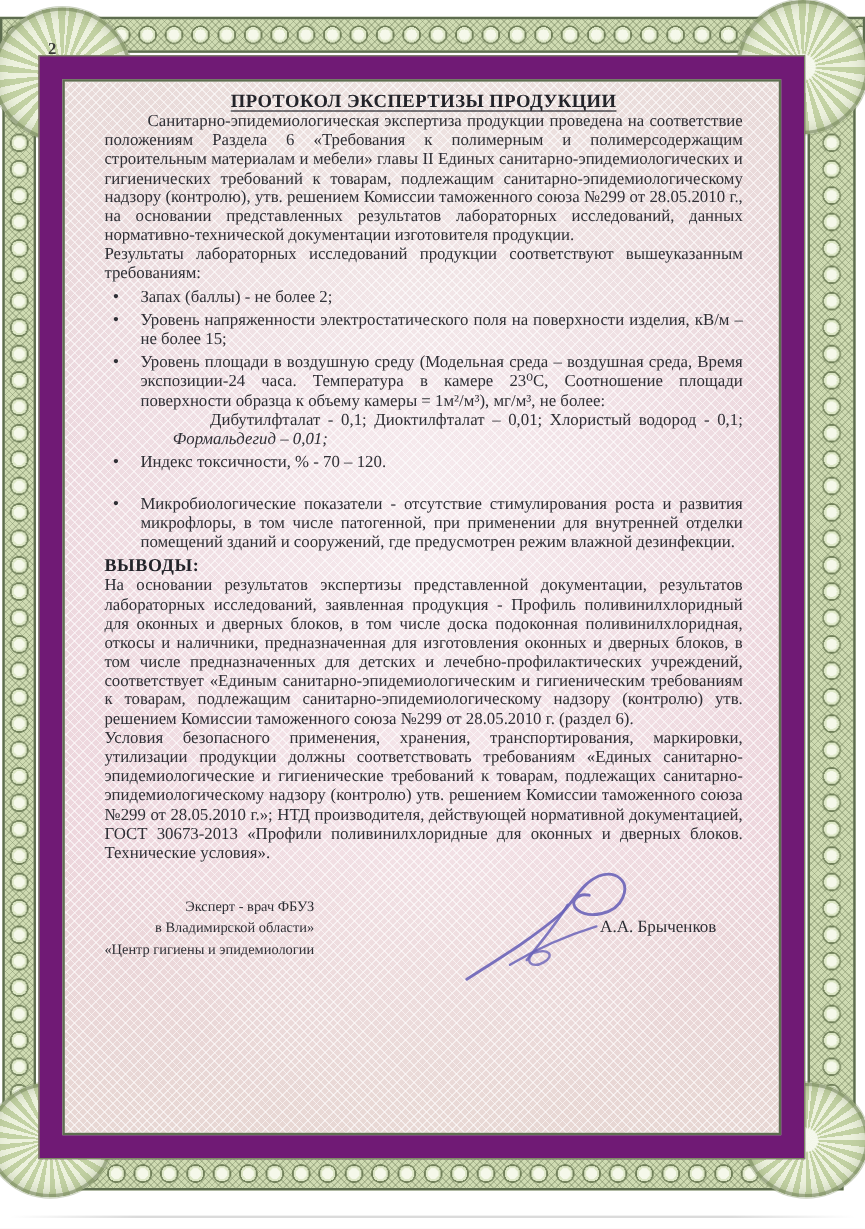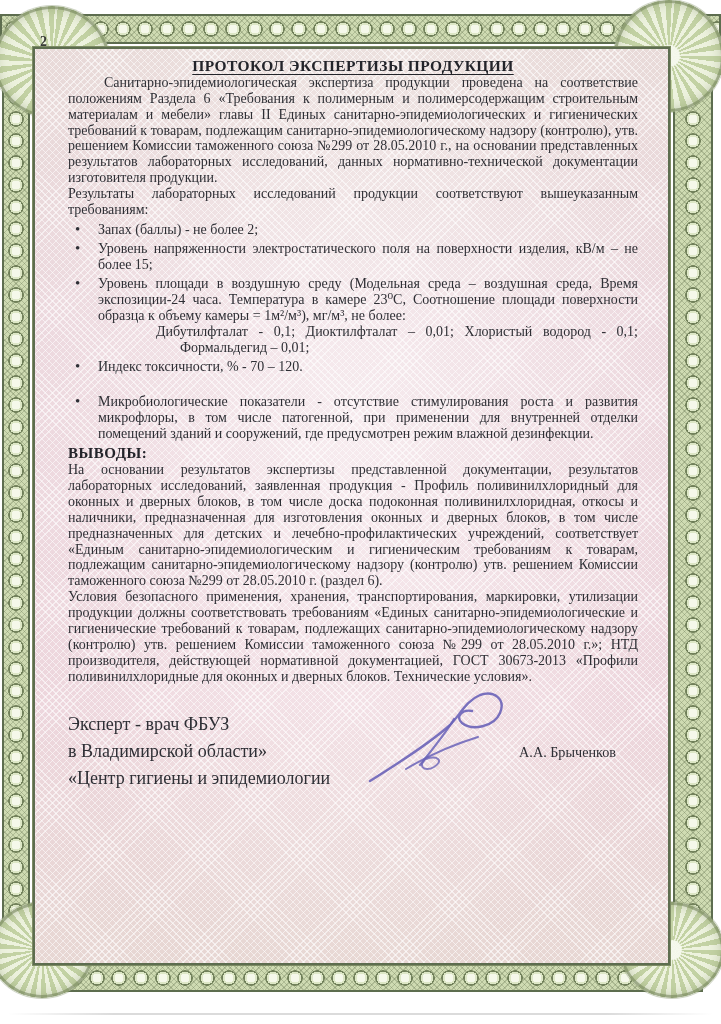--- a/index.html
+++ b/index.html
@@ -52,23 +52,23 @@
   .rosette.br{left:620px;top:902px;width:104px;height:96px;}
 
   .page-number{
     position:absolute;left:40px;top:34px;
     font-size:14px;font-weight:bold;color:#3a3c38;z-index:5;
   }
 
   
   .frame{
     position:absolute;top:46px;left:32px;right:50px;bottom:58px;
-    background:#a3a3a3;
+    background:#701a75;
     border:1px solid #7d8c64;
-    padding:0;box-sizing:border-box;z-index:1;
+    padding:19px;box-sizing:border-box;z-index:1;
   }
   .paper{
     width:100%;height:100%;box-sizing:border-box;
     border:2px solid #5d6d4f;
     background-color:#f1e4e6;
     background-image:
       repeating-linear-gradient(45deg, rgba(255,255,255,.55) 0 1px, transparent 1px 5px),
       repeating-linear-gradient(135deg, rgba(255,255,255,.55) 0 1px, transparent 1px 5px),
       radial-gradient(ellipse at 50% 42%, rgba(255,255,255,.38), rgba(224,196,204,.30) 75%),
       linear-gradient(#ece4de 0%, #f1e0e5 30%, #f3dee4 72%, #eadfd6 100%);
@@ -91,33 +91,33 @@
   .results-lead{margin-top:3px;}
 
   ul.reqs{list-style:none;margin:4px 0 0 0;padding:0;}
   ul.reqs li{position:relative;padding-left:30px;margin-bottom:3px;}
   ul.reqs li::before{
     content:"\2022";position:absolute;left:7px;top:-1px;font-size:15px;color:#2e2f35;
   }
   ul.reqs li.gap{margin-top:19px;}
   .ital{}
   .sub-line1{margin-left:58px;text-align:justify;text-align-last:justify;}
-  .sub-line2{margin-left:82px;}
+  .sub-line2{margin-left:27px;font-style:italic;}
 
   .conclusions-h{
     margin:28px 0 0 0;font-size:15px;font-weight:bold;letter-spacing:.5px;color:#23242a;
     text-underline-offset:3px;text-align:left;
   }
   .concl1{margin-top:34px;}
   .concl2{margin-top:2px;}
 
   .sign-row{
     position:relative;margin-top:26px;display:flex;align-items:center;
   }
-  .sign-left{font-size:18px;line-height:1.5;text-align:left;flex:0 0 auto;}
+  .sign-left{font-size:12px;line-height:1.5;text-align:right;flex:0 0 auto;}
   .sign-ink{position:absolute;left:300px;top:-26px;width:160px;height:110px;}
   .sign-name{margin-left:auto;margin-right:22px;font-size:14.2px;align-self:center;text-align:left;}
 
   .scan-shadow{
     position:absolute;left:8px;right:8px;bottom:9px;height:2px;
     background:linear-gradient(90deg, rgba(0,0,0,0), rgba(0,0,0,.14) 15%, rgba(0,0,0,.14) 85%, rgba(0,0,0,0));
   }
 </style>
 </head>
 <body>

